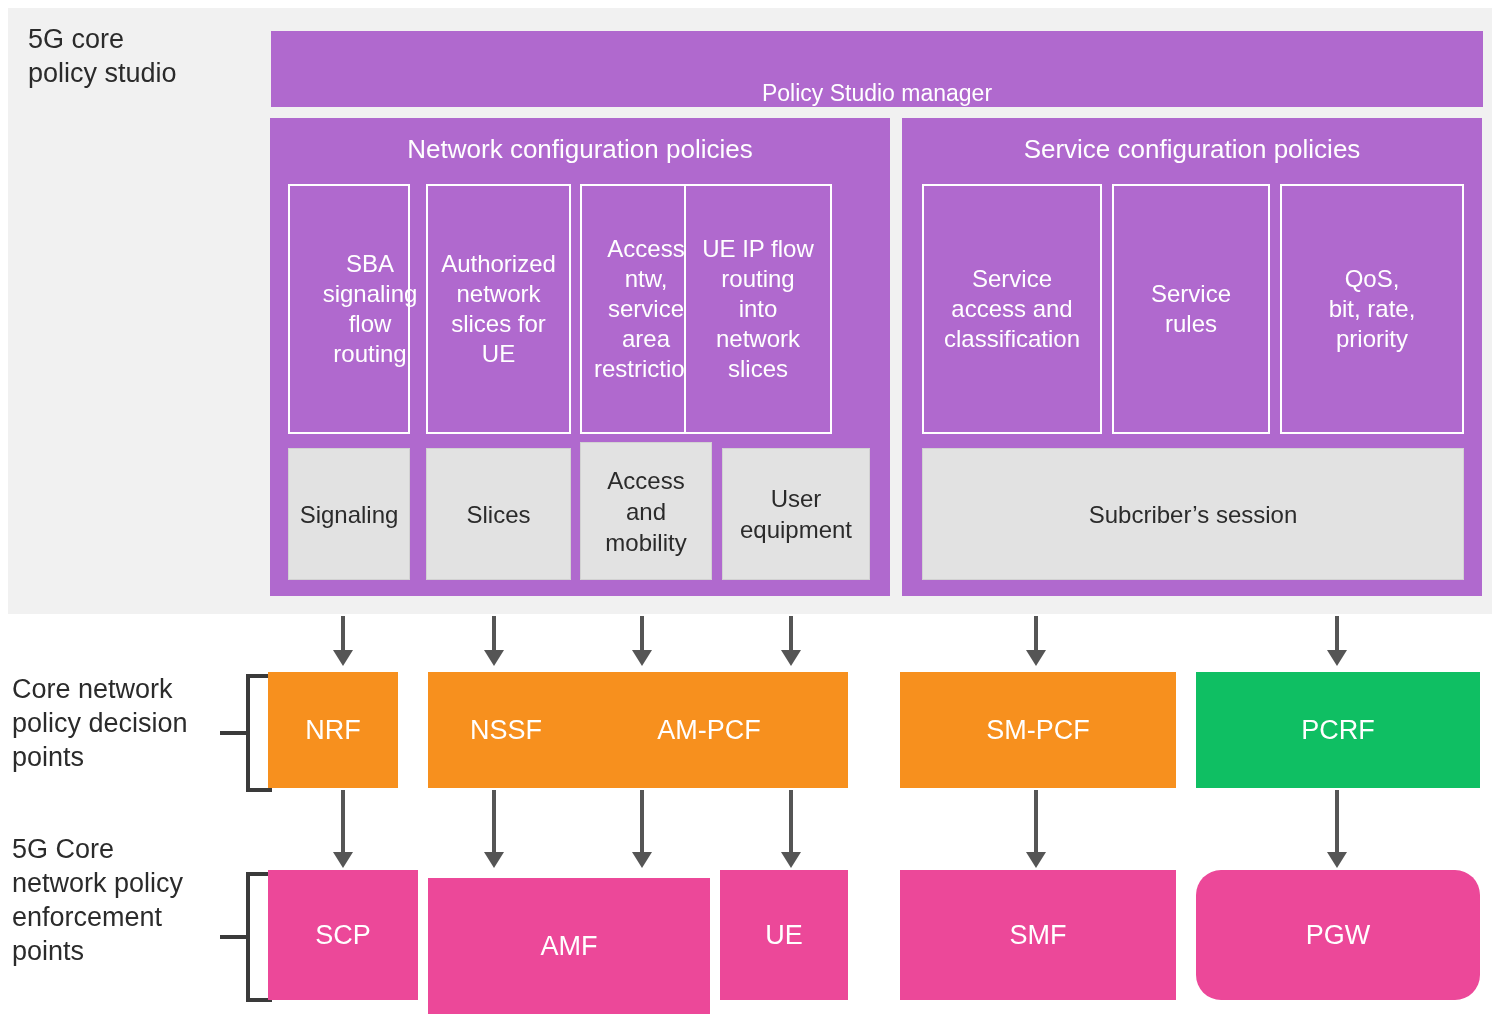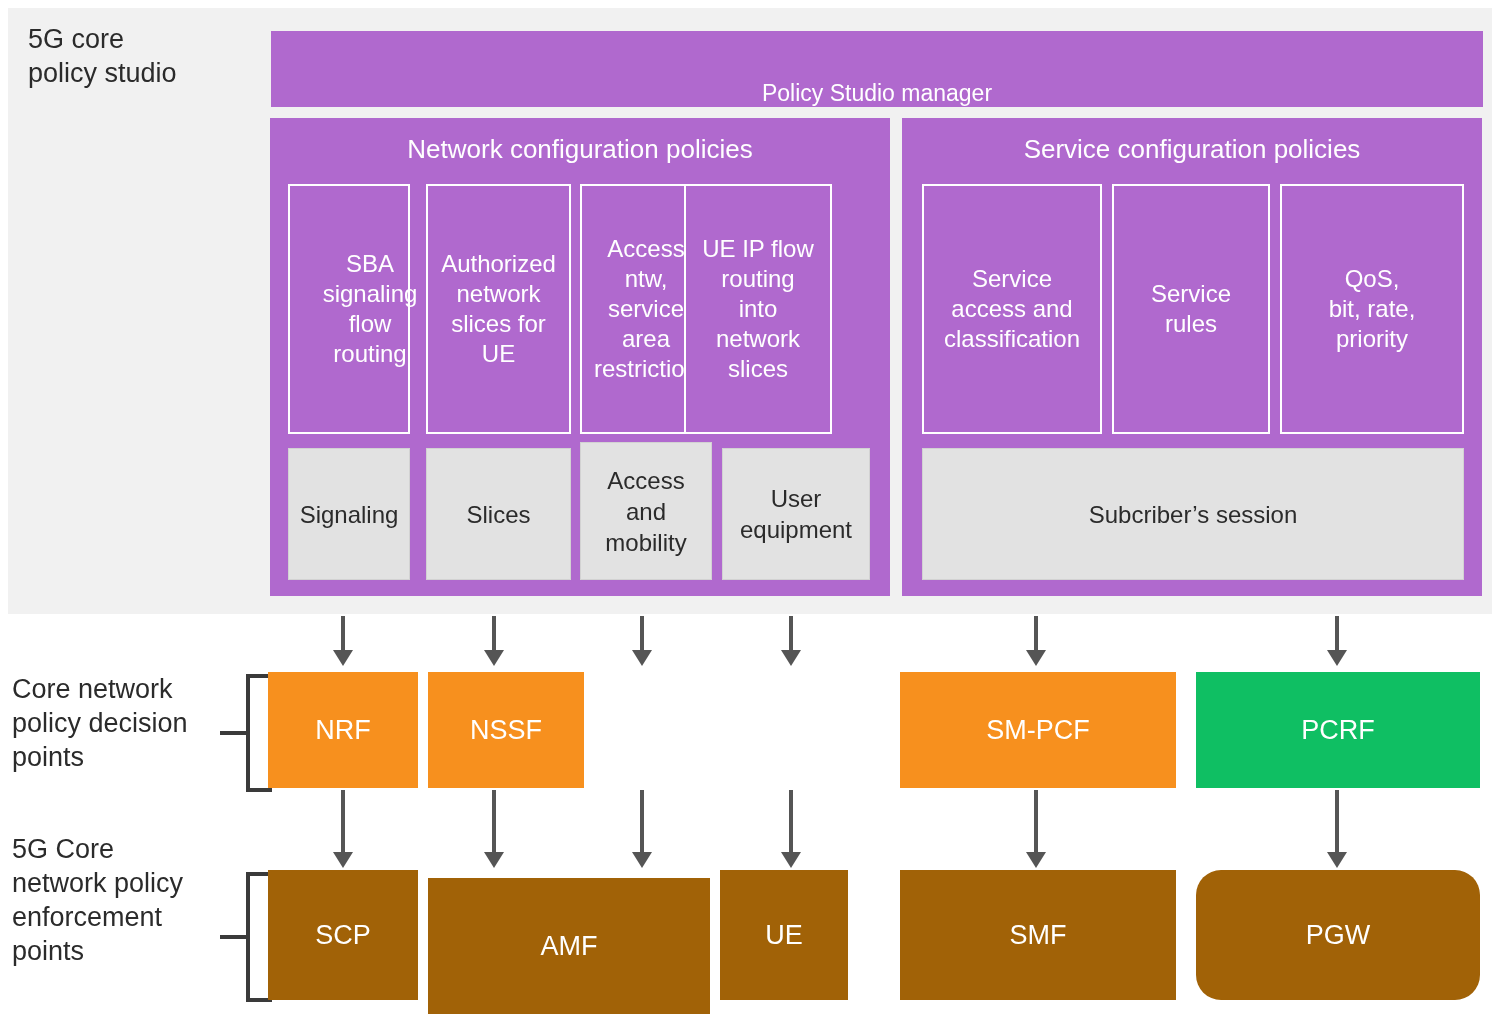--- a/index.html
+++ b/index.html
@@ -87,23 +87,23 @@
 
   
   .node-box{
     position:absolute;
     display:flex;align-items:center;justify-content:center;
     color:#ffffff;font-size:27px;text-align:center;
     box-sizing:border-box;
   }
   .orange{background:#f7901e;}
   .green{background:#0fbf63;}
-  .darkgray{background:#a16207;}
-
-  #n-nrf{left:268px;top:672px;width:150px;height:116px;}
+  .darkgray{background:#ec4899;}
+
+  #n-nrf{left:268px;top:672px;width:130px;height:116px;}
   #n-nssf{left:428px;top:672px;width:156px;height:116px;}
   #n-ampcf{left:570px;top:672px;width:278px;height:116px;}
   #n-smpcf{left:900px;top:672px;width:276px;height:116px;}
   #n-pcrf{left:1196px;top:672px;width:284px;height:116px;}
 
   
   #n-scp{left:268px;top:870px;width:150px;height:130px;}
   #n-amf{left:428px;top:870px;width:282px;height:137px;margin-top:8px;}
   #n-ueb{left:720px;top:870px;width:128px;height:130px;}
   #n-smf{left:900px;top:870px;width:276px;height:130px;}
@@ -203,20 +203,21 @@
 
   <div class="bracket" id="br-decision">
     <div class="vline"></div>
       <div class="top"></div>
       <div class="bot"></div>
       <div class="tick"></div>
   </div>
 
   <div class="node-box orange" id="n-nrf">NRF</div>
   <div class="node-box orange" id="n-nssf">NSSF</div>
+  <div class="node-box orange" id="n-ampcf">AM-PCF</div>
   <div class="node-box orange" id="n-smpcf">SM-PCF</div>
   <div class="node-box green" id="n-pcrf">PCRF</div>
 
   <div class="arrow" style="left:341px;top:790px;height:64px;"></div>
   <div class="arrow" style="left:492px;top:790px;height:64px;"></div>
   <div class="arrow" style="left:640px;top:790px;height:64px;"></div>
   <div class="arrow" style="left:789px;top:790px;height:64px;"></div>
   <div class="arrow" style="left:1034px;top:790px;height:64px;"></div>
   <div class="arrow" style="left:1335px;top:790px;height:64px;"></div>
 

